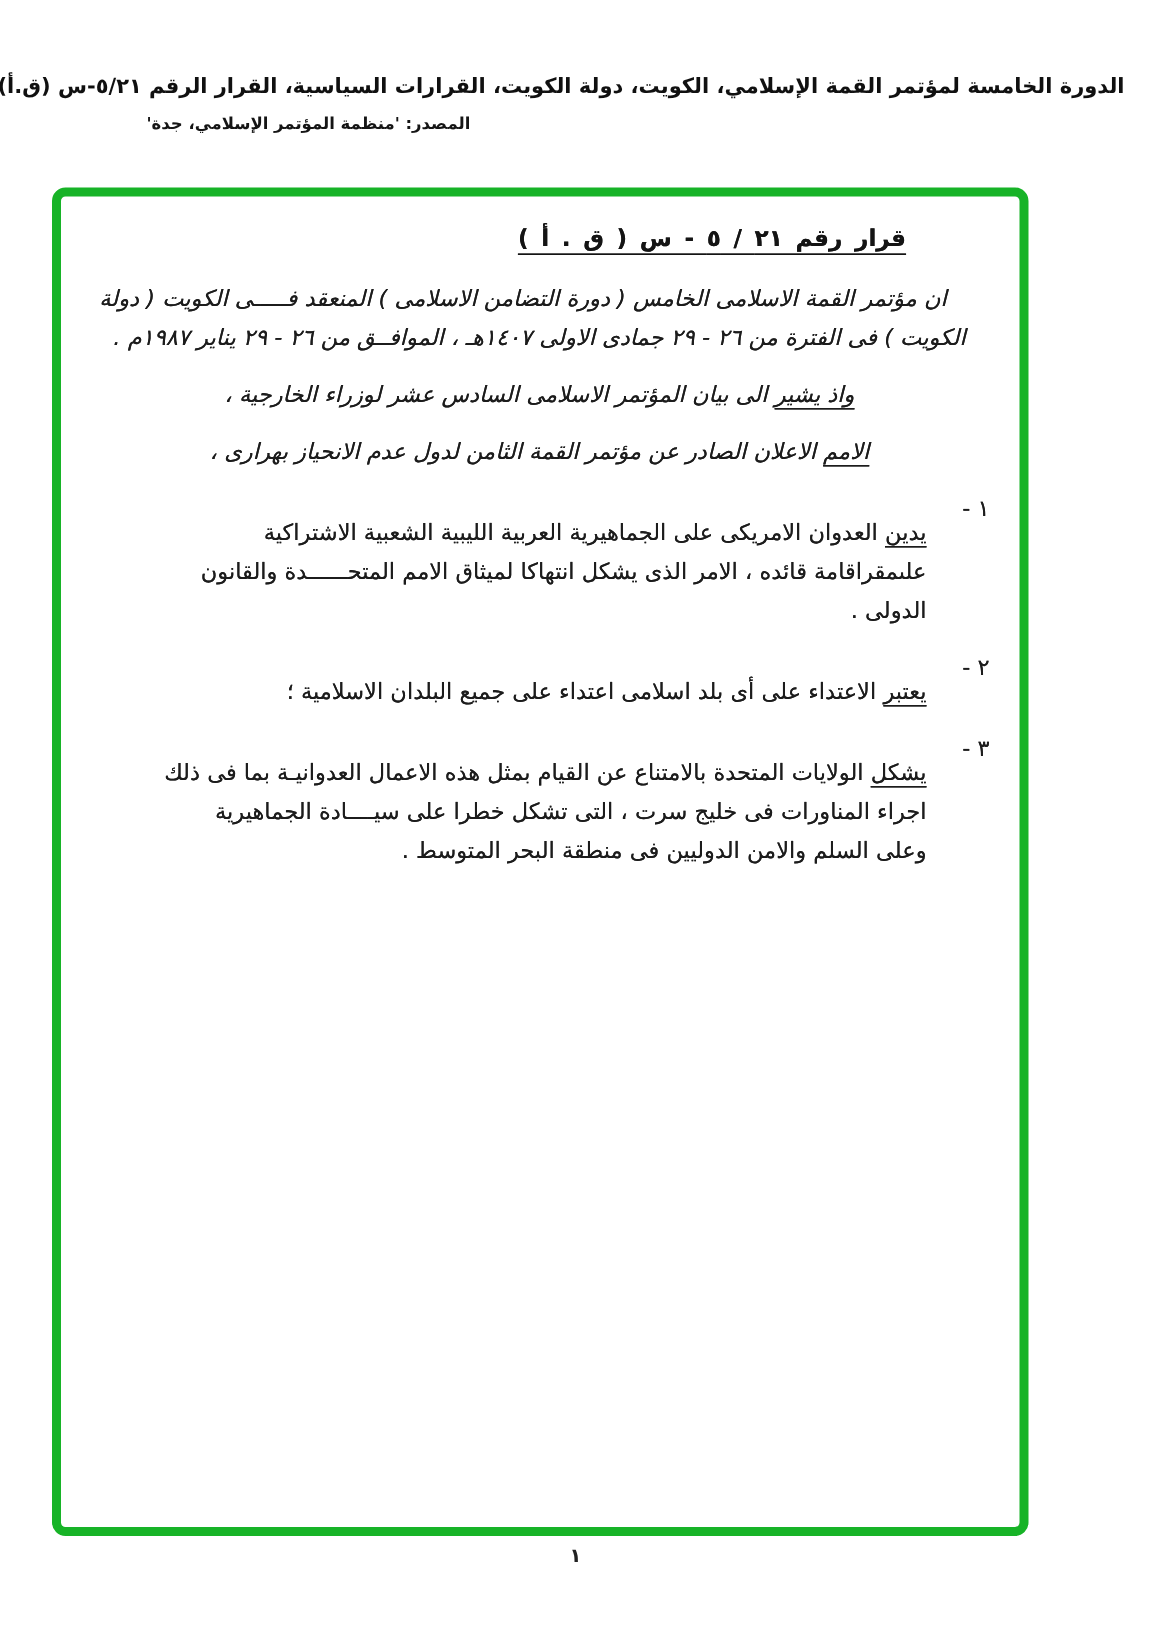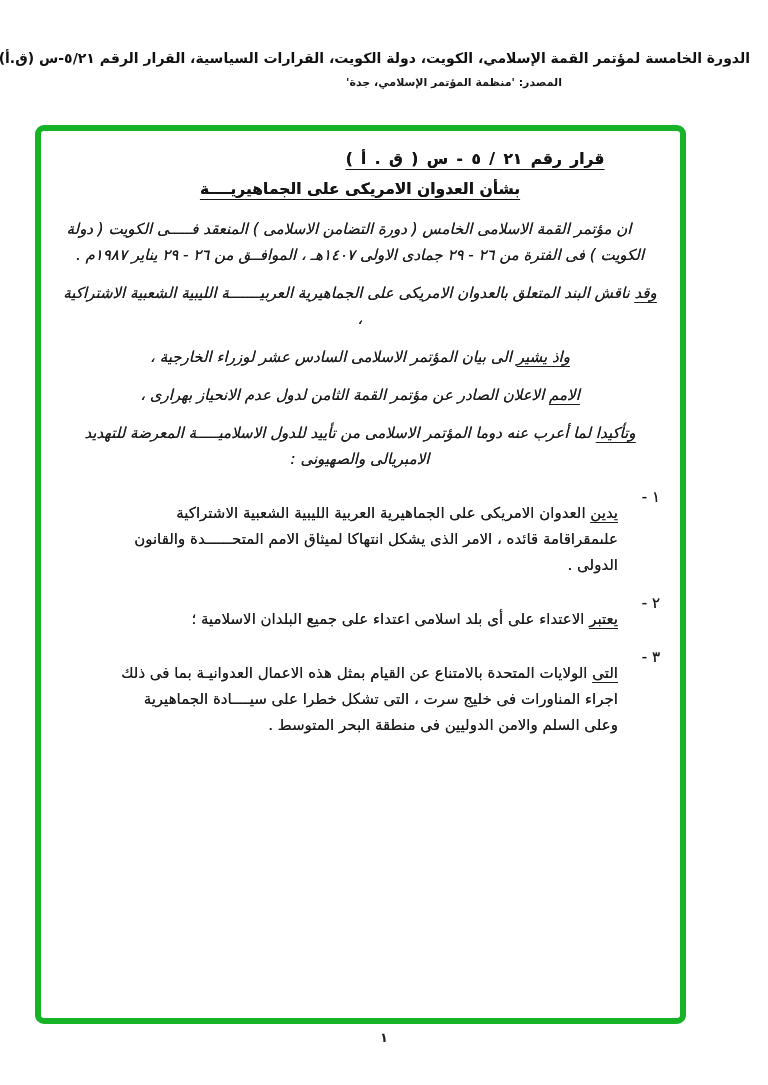--- a/index.html
+++ b/index.html
@@ -12,22 +12,22 @@
   }
   .page {
     position: relative;
     width: 768px; height: 1085px;
     background: #ffffff;
     color: #1b1b1b;
   }
   
   .doc-header {
     position: absolute;
-    top: 50px; right: 18px; left: 18px;
-    text-align: center;
+    top: 50px; right: 18px; left: 28px;
+    text-align: left;
   }
   .doc-header .line1 {
     font-size: 14px;
     font-weight: bold;
     color: #101010;
     white-space: nowrap;
   }
   .doc-header .line2 {
     margin-top: 10px;
     font-size: 11px;
@@ -93,52 +93,49 @@
 
   <div class="doc-header">
     <div class="line1">الدورة الخامسة لمؤتمر القمة الإسلامي، الكويت، دولة الكويت، القرارات السياسية، القرار الرقم ٢١‏/٥-س (ق.أ)</div>
     <div class="line2">المصدر: 'منظمة المؤتمر الإسلامي، جدة'</div>
   </div>
 
   <div class="frame body-text">
 
     <div class="doc-title">
       <span class="t1"><span class="u-t">قرار رقم ٢١ / ٥ - س ( ق . أ )</span></span>
-      <span class="t2"><span class="u-t">بشأن العدوان الامريكى على الجماهيريــــة</span></span>
     </div>
 
     <div class="para first"><span class="u"></span><span>ان مؤتمر القمة الاسلامى الخامس ( دورة التضامن الاسلامى ) المنعقد فـــــى الكويت ( دولة الكويت ) فى الفترة من ٢٦ - ٢٩ جمادى الاولى ١٤٠٧هـ ، الموافــق من ٢٦ - ٢٩ يناير ١٩٨٧م .</span></div>
 
-    <div class="para"><span class="u">وقد</span><span> ناقش البند المتعلق بالعدوان الامريكى على الجماهيرية العربيـــــــة الليبية الشعبية الاشتراكية ،</span></div>
 
     <div class="para"><span class="u">واذ يشير</span><span> الى بيان المؤتمر الاسلامى السادس عشر لوزراء الخارجية ،</span></div>
 
 
     <div class="para"><span class="u">الامم</span><span> الاعلان الصادر عن مؤتمر القمة الثامن لدول عدم الانحياز بهرارى ،</span></div>
 
 
 
 
-    <div class="para"><span class="u">وتأكيدا</span><span> لما أعرب عنه دوما المؤتمر الاسلامى من تأييد للدول الاسلاميـــــة المعرضة للتهديد الامبريالى والصهيونى :</span></div>
 
     <div class="items">
 
       <div class="item">
         <span class="item-num">١ -</span>
         <div class="item-text"><span class="u">يدين</span><span> العدوان الامريكى على الجماهيرية العربية الليبية الشعبية الاشتراكية علىمقراقامة قائده ، الامر الذى يشكل انتهاكا لميثاق الامم المتحــــــدة والقانون الدولى .</span></div>
       </div>
 
       <div class="item">
         <span class="item-num">٢ -</span>
         <div class="item-text"><span class="u">يعتبر</span><span> الاعتداء على أى بلد اسلامى اعتداء على جميع البلدان الاسلامية ؛</span></div>
       </div>
 
       <div class="item">
         <span class="item-num">٣ -</span>
-        <div class="item-text"><span class="u">التى</span><span> الولايات المتحدة بالامتناع عن القيام بمثل هذه الاعمال العدوانيـة بما فى ذلك اجراء المناورات فى خليج سرت ، التى تشكل خطرا على سيــــادة الجماهيرية وعلى السلم والامن الدوليين فى منطقة البحر المتوسط .</span></div>
+        <div class="item-text"><span class="u">يشكل</span><span> الولايات المتحدة بالامتناع عن القيام بمثل هذه الاعمال العدوانيـة بما فى ذلك اجراء المناورات فى خليج سرت ، التى تشكل خطرا على سيــــادة الجماهيرية وعلى السلم والامن الدوليين فى منطقة البحر المتوسط .</span></div>
       </div>
 
     </div>
   </div>
 
   <div class="page-num">١</div>
 
 </div>
 
 </body></html>

